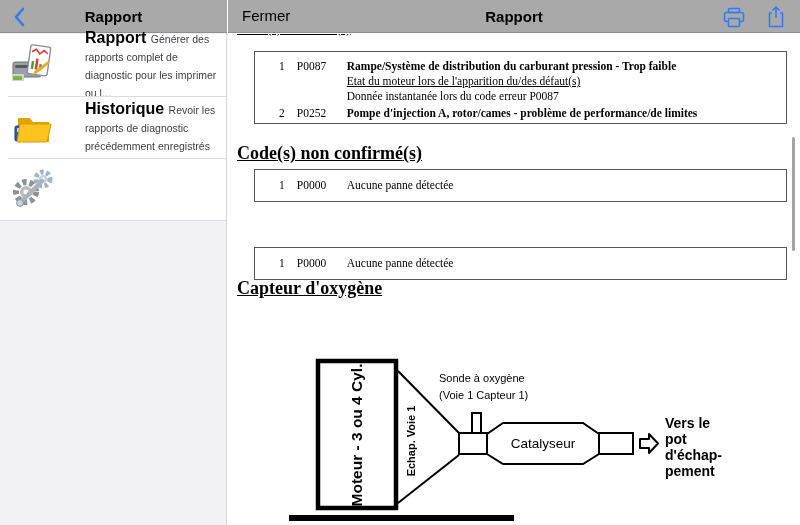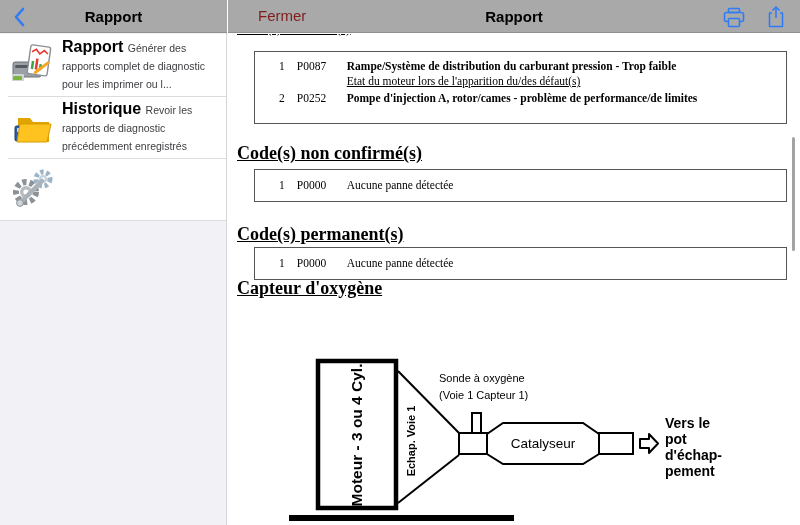--- a/index.html
+++ b/index.html
@@ -17,29 +17,29 @@
   .back-btn { position:absolute; left:8px; top:6px; width:22px; height:22px;
               display:flex; align-items:center; justify-content:center; cursor:pointer; }
   .side-list { position:absolute; left:0; top:34px; width:226px; background:#fff; }
   .side-item { display:flex; align-items:center; height:62px; padding:0 6px 0 8px;
                background:#fff; position:relative; cursor:pointer; }
   .side-item + .side-item::before { content:""; position:absolute; left:8px; right:0; top:0;
                height:1px; background:#dcdcdf; }
   .side-list::after { content:""; display:block; height:1px; background:#dcdcdf; }
   .side-icon { width:50px; height:50px; flex:0 0 50px; display:flex;
                align-items:center; justify-content:center; }
-  .side-text { margin-left:4px; overflow:hidden; }
+  .side-text { margin-left:27px; overflow:hidden; }
   .side-text .t { font-size:16px; font-weight:bold; color:#000; margin-bottom:2px; }
   .side-text .s { font-size:10.5px; color:#3e3e42; line-height:13px; }
 
   
   .main { position:absolute; left:228px; top:0; width:572px; height:525px; background:#fff; }
   .main-header { position:absolute; left:0; top:0; width:572px; height:33px;
                  background:#a9a9a9; border-bottom:1px solid #8f8f8f; }
-  .close-btn { position:absolute; left:30px; top:7px; font-size:15px; color:#7f1d1d; cursor:pointer; }
+  .close-btn { position:absolute; left:14px; top:7px; font-size:15px; color:#000000; cursor:pointer; }
   .main-title { position:absolute; left:0; right:0; top:8px; text-align:center;
                 font-size:15px; font-weight:bold; color:#000; }
   .hdr-icons { position:absolute; right:12px; top:5px; display:flex; gap:18px; }
   .hdr-icon { width:24px; height:24px; display:flex; align-items:center; justify-content:center; cursor:pointer; }
 
   .content { position:absolute; left:0; top:34px; width:572px; height:491px;
              background:#fff; overflow:hidden;
              font-family:"Liberation Serif", serif; color:#000; }
 
   .clip-head { position:absolute; left:9px; top:-2px; height:7px; width:200px; overflow:hidden; }
@@ -163,39 +163,39 @@
         <span>Code(s) confirmé(s)</span>
       </div>
 
       <div class="code-box" style="top:17px; height:73px; padding-top:7px;">
         <div class="code-row">
           <span class="col-num">1</span>
           <span class="col-code">P0087</span>
           <span class="col-desc">
             <span class="bold" style="display:block">Rampe/Système de distribution du carburant pression - Trop faible</span>
             <span class="link-line" style="display:block">Etat du moteur lors de l'apparition du/des défaut(s)</span>
+            <span style="display:block">Donnée instantanée lors du code erreur P0087</span>
           </span>
         </div>
         <div class="code-row" style="margin-top:2px">
           <span class="col-num">2</span>
           <span class="col-code">P0252</span>
           <span class="col-desc bold">Pompe d'injection A, rotor/cames - problème de performance/de limites</span>
         </div>
       </div>
 
       <div class="sec-head" style="top:109px;">Code(s) non confirmé(s)</div>
       <div class="code-box" style="top:135px; height:33px; display:flex; align-items:center;">
         <div class="code-row" style="width:100%">
           <span class="col-num">1</span>
           <span class="col-code">P0000</span>
           <span class="col-desc">Aucune panne détectée</span>
         </div>
       </div>
 
-      <div class="sec-head" style="top:190px;">Code(s) permanent(s)</div>
       <div class="code-box" style="top:213px; height:33px; display:flex; align-items:center;">
         <div class="code-row" style="width:100%">
           <span class="col-num">1</span>
           <span class="col-code">P0000</span>
           <span class="col-desc">Aucune panne détectée</span>
         </div>
       </div>
 
       <div class="sec-head" style="top:244px;">Capteur d'oxygène</div>
 

